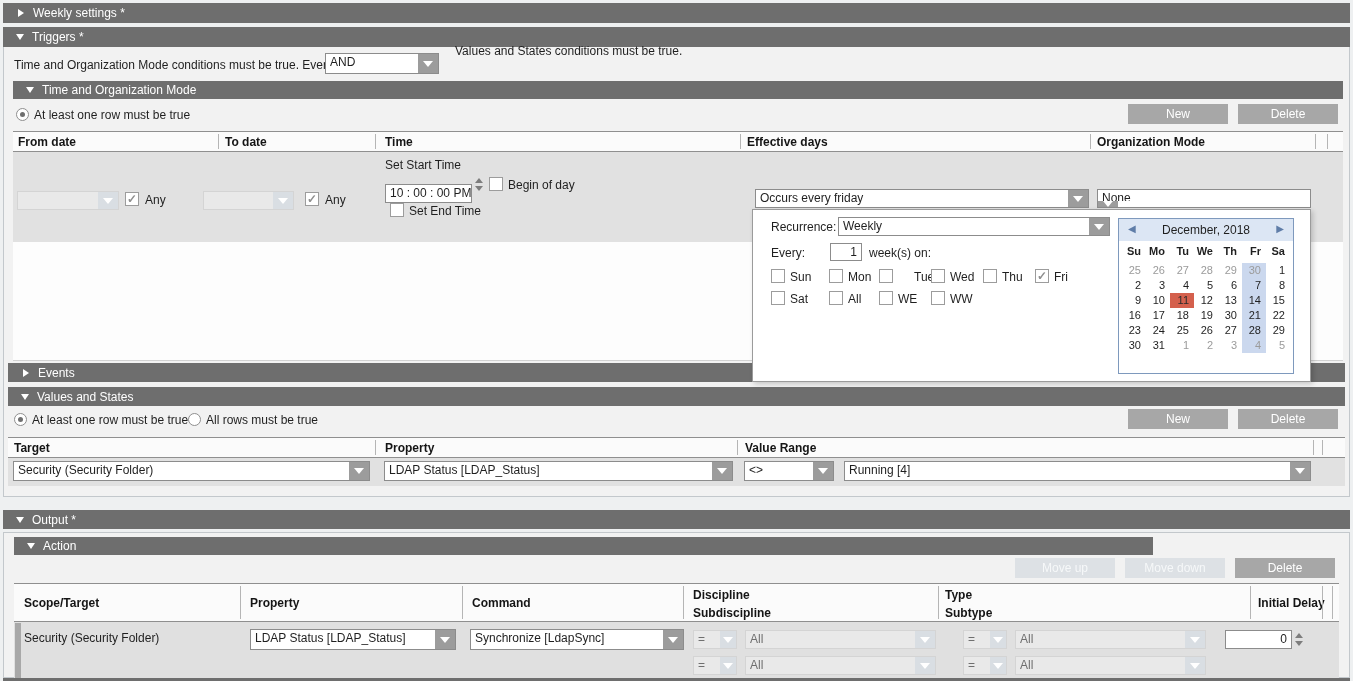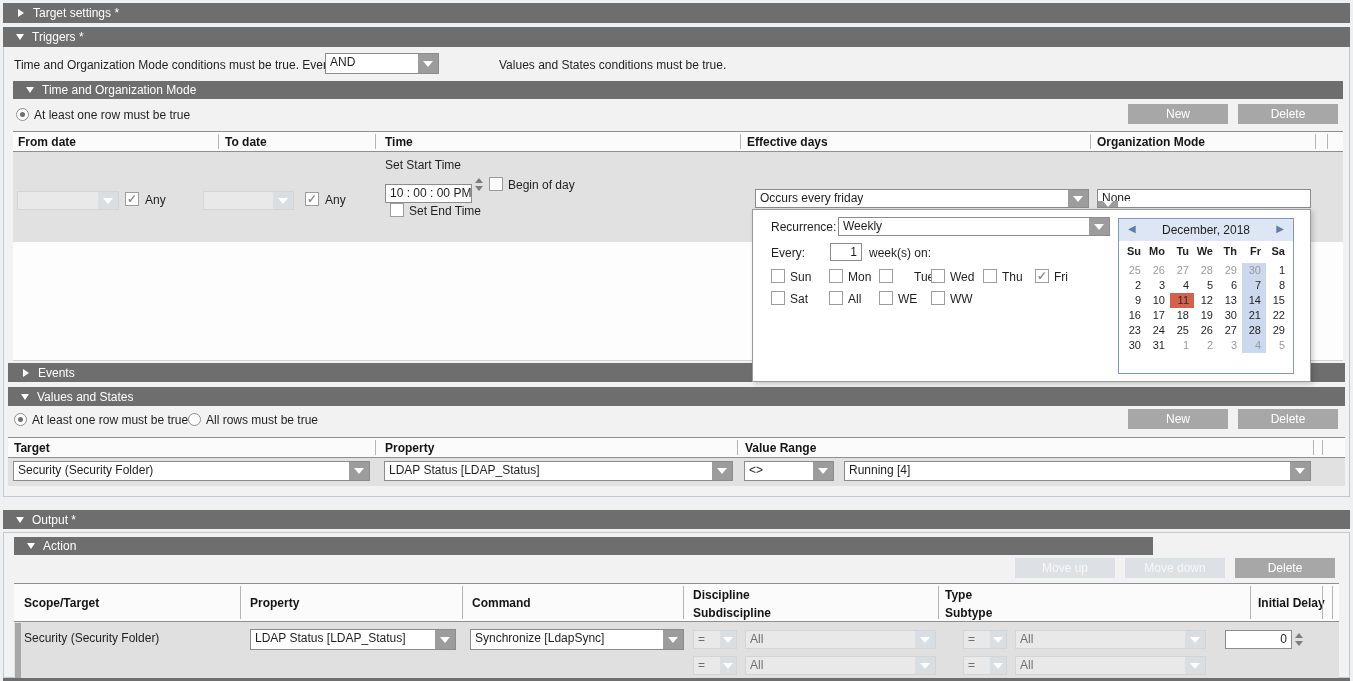--- a/index.html
+++ b/index.html
@@ -64,37 +64,37 @@
   .gutter { position:absolute; background:#a8a8a8; }
   .botbar { position:absolute; background:#6e6e6e; }
 </style>
 </head>
 <body>
 
 <div class="screen">
 
   <div class="hbar" style="left:3px;top:3px;width:1347px;">
     <span class="tri-r"></span>
-    <span>Target settings *</span>
+    <span>Weekly settings *</span>
   </div>
 
   <div class="panel" style="left:3px;top:27px;width:1347px;height:470px;"></div>
   <div class="hbar" style="left:3px;top:27px;width:1347px;">
     <span class="tri-d"></span>
     <span>Triggers *</span>
   </div>
 
   <span class="lbl" style="left:14px;top:58px;">Time and Organization Mode conditions must be true. Events</span>
   <div class="combo" style="left:325px;top:53px;width:114px;height:21px;">
     <span class="combo-text">AND</span>
     <span class="combo-btn">
         <span class="tri"></span>
       </span>
   </div>
-  <span class="lbl" style="left:455px;top:58px;margin-left:44px;">Values and States conditions must be true.</span>
+  <span class="lbl" style="left:455px;top:44px;">Values and States conditions must be true.</span>
 
   <div class="hbar" style="left:13px;top:81px;width:1330px;height:18px;">
     <span class="tri-d"></span>
     <span>Time and Organization Mode</span>
   </div>
 
   <span class="radio checked" style="left:16px;top:108px;">
       <span class="dot"></span>
     </span>
   <span class="lbl" style="left:34px;top:108px;">At least one row must be true</span>

